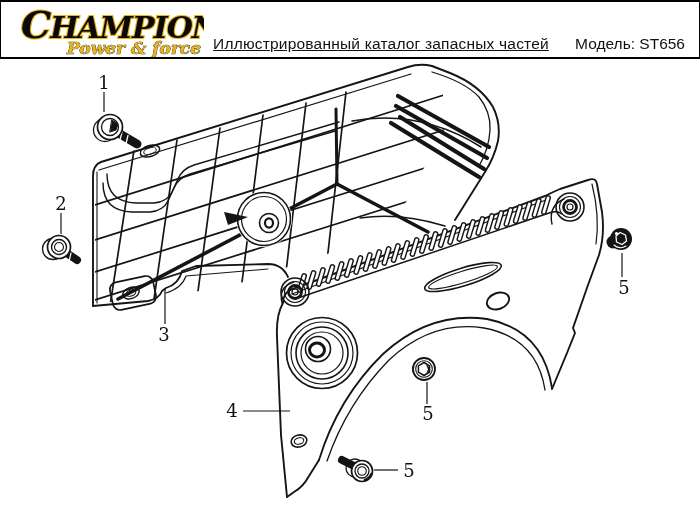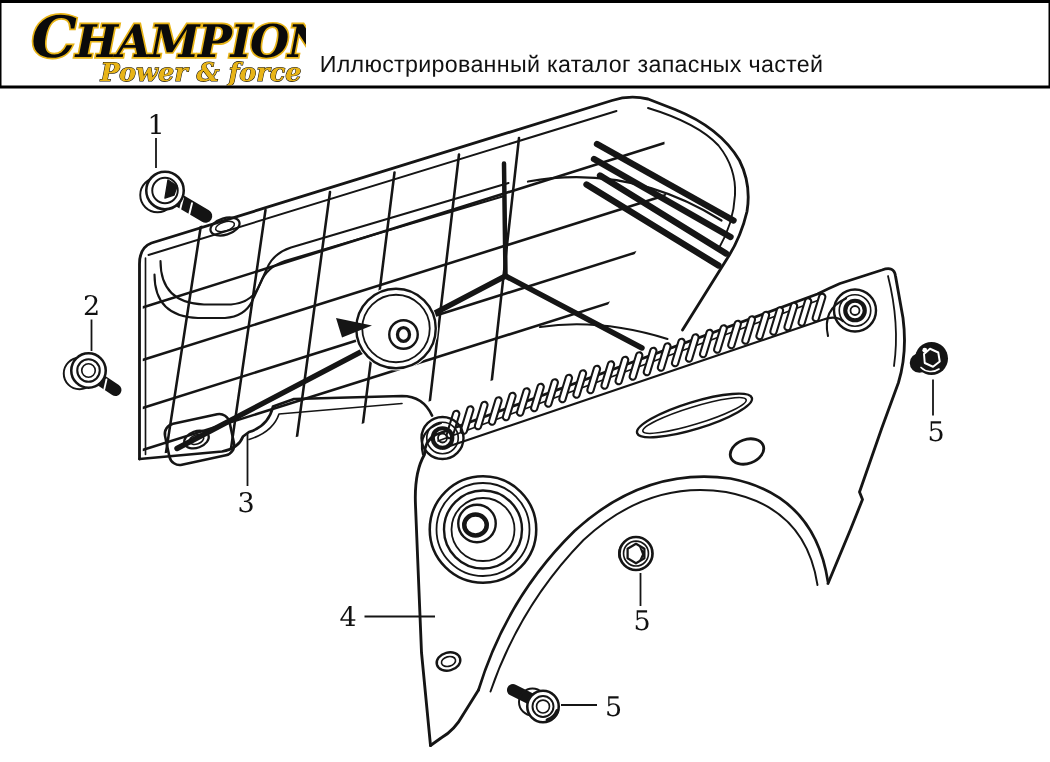--- a/index.html
+++ b/index.html
@@ -3,36 +3,37 @@
 <meta charset="utf-8">
 <style>
   html,body{margin:0;padding:0;background:#ffffff;}
   .page{position:relative;width:700px;height:508px;background:#fff;overflow:hidden;
         font-family:"Liberation Sans",sans-serif;color:#111;}
   .header{position:absolute;left:0;top:0;width:698px;height:55px;
           border-top:2px solid #000;border-bottom:2px solid #000;
           border-left:1px solid #000;border-right:1px solid #000;background:#fff;}
   .logo-svg{position:absolute;left:8px;top:2px;}
   .catalog-title{position:absolute;left:200px;top:33px;width:360px;text-align:center;
-                 font-size:15.5px;letter-spacing:0.2px;}
+                 font-size:15.5px;letter-spacing:0.2px;text-decoration:underline;}
   .model-label{position:absolute;right:14px;top:33px;font-size:15.5px;}
   .diagram-svg{position:absolute;left:0;top:57px;}
   text.callout{font-family:"DejaVu Serif",serif;font-size:18px;fill:#111;stroke:none;}
 </style>
 </head>
 <body>
 
 <div class="page">
 
   <div class="header">
     <svg class="logo-svg" width="195" height="53">
       <text x="12" y="34" font-family="DejaVu Serif, serif" font-style="italic" font-weight="bold" letter-spacing="-1" fill="#0a0a0a" stroke="#e8b417" stroke-width="2.2" paint-order="stroke" font-size="30"><tspan font-size="38" aria-label="CHAMPION">C</tspan><tspan id="brand-text">HAMPION</tspan><tspan font-size="9" dy="-16" id="brand-reg">®</tspan></text>
       <text x="58" y="50" font-family="DejaVu Serif, serif" font-style="italic" font-weight="bold" font-size="17" fill="#e8b417" stroke="#0a0a0a" stroke-width="0.7" paint-order="stroke" id="tagline-text">Power &amp; force</text>
     </svg>
     <div class="catalog-title">Иллюстрированный каталог запасных частей</div>
+    <div class="model-label">Модель: ST656</div>
   </div>
 
   <svg class="diagram-svg" width="700" height="451" viewBox="0 57 700 451">
     <defs>
       <clipPath id="faceClip">
         <polygon points="95,303 95,171 103,160 410,66 442,79 445,128 396,221 330,253 240,283 158,299"></polygon>
       </clipPath>
     </defs>
 
     <g stroke="#151515" fill="none" stroke-linecap="round" stroke-linejoin="round">

